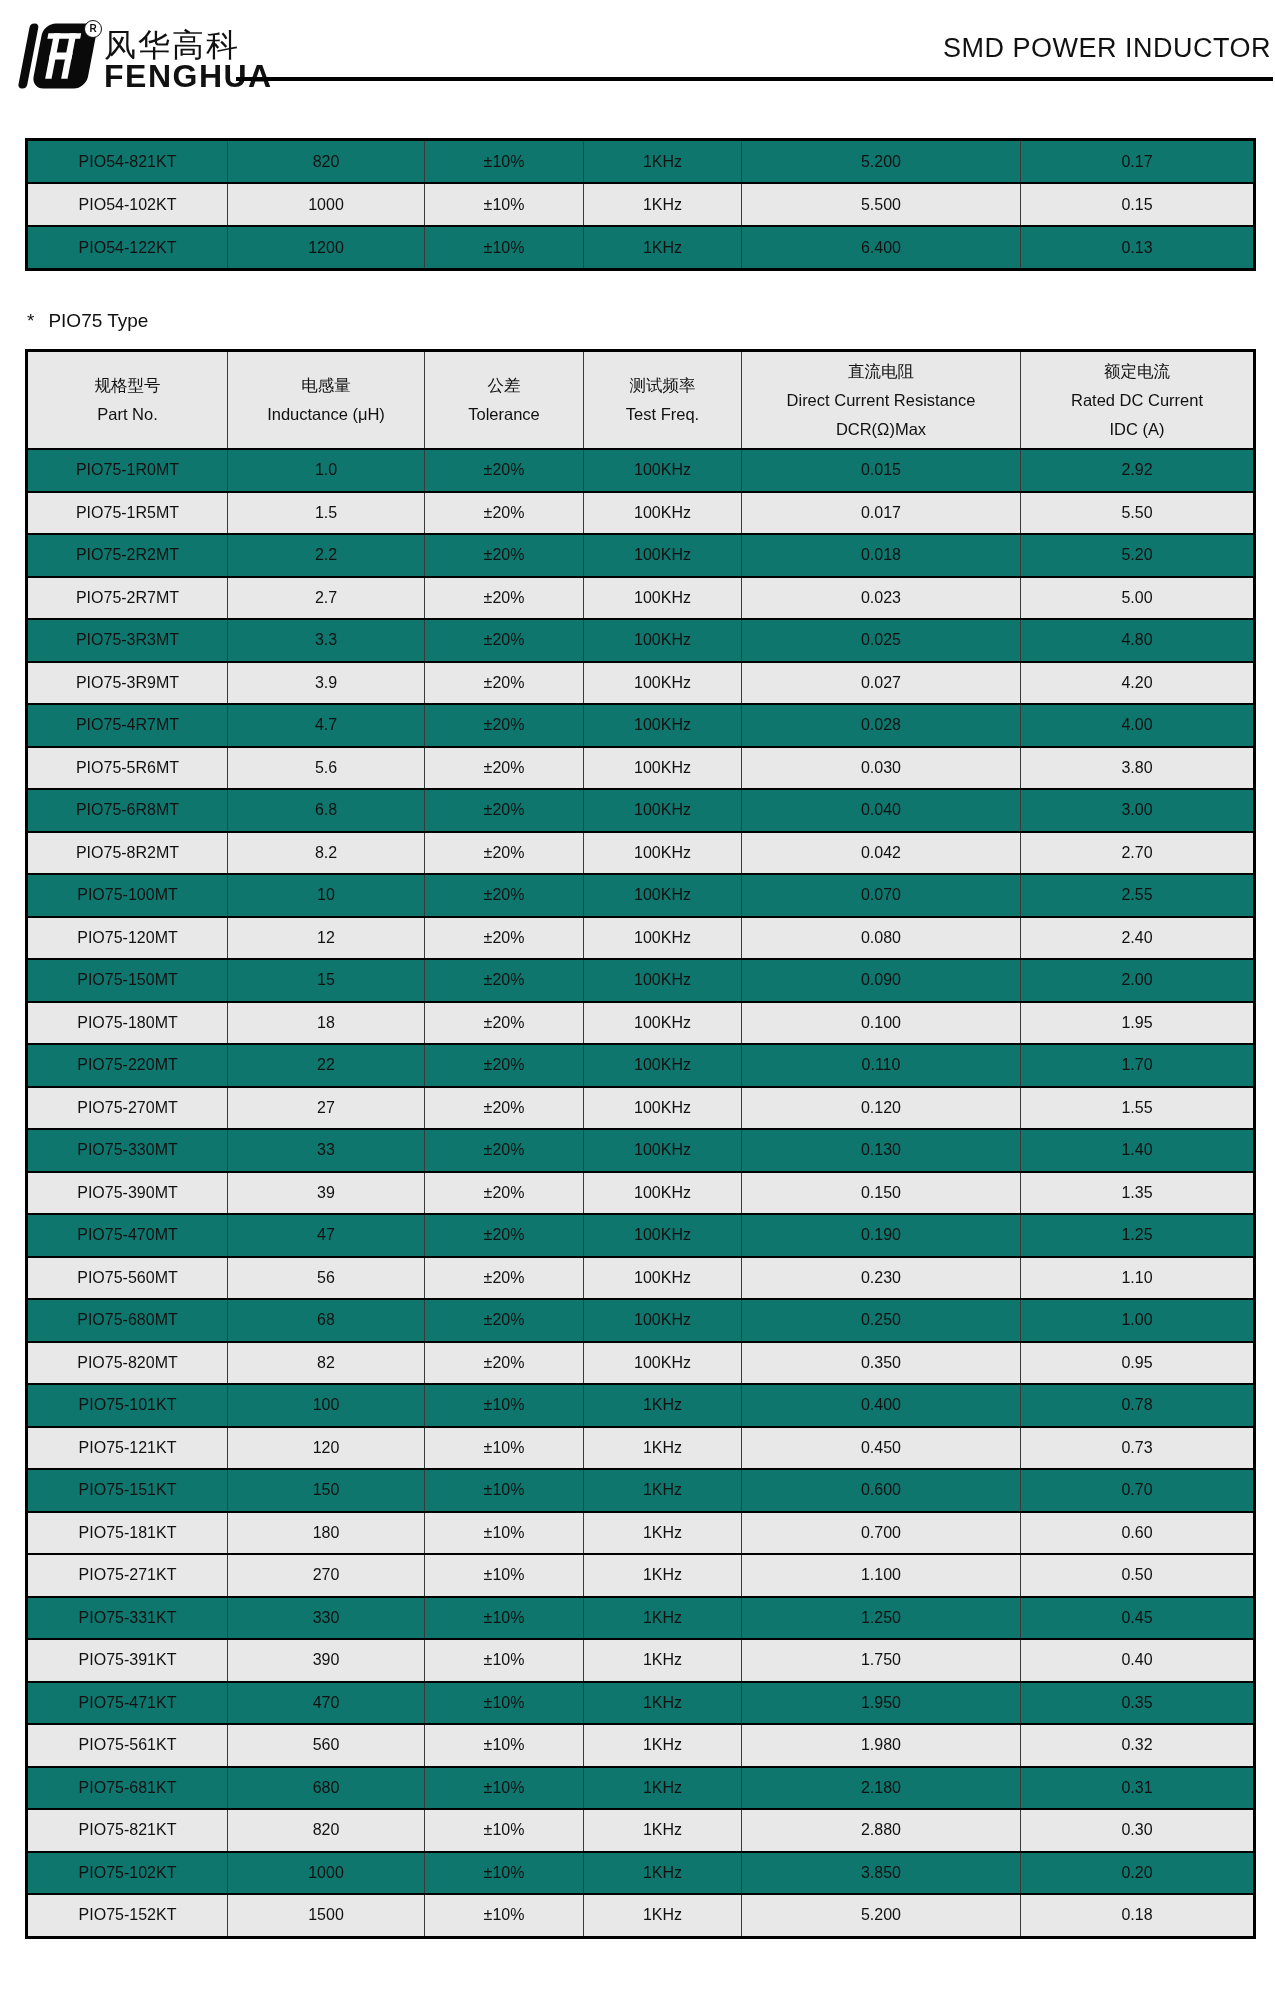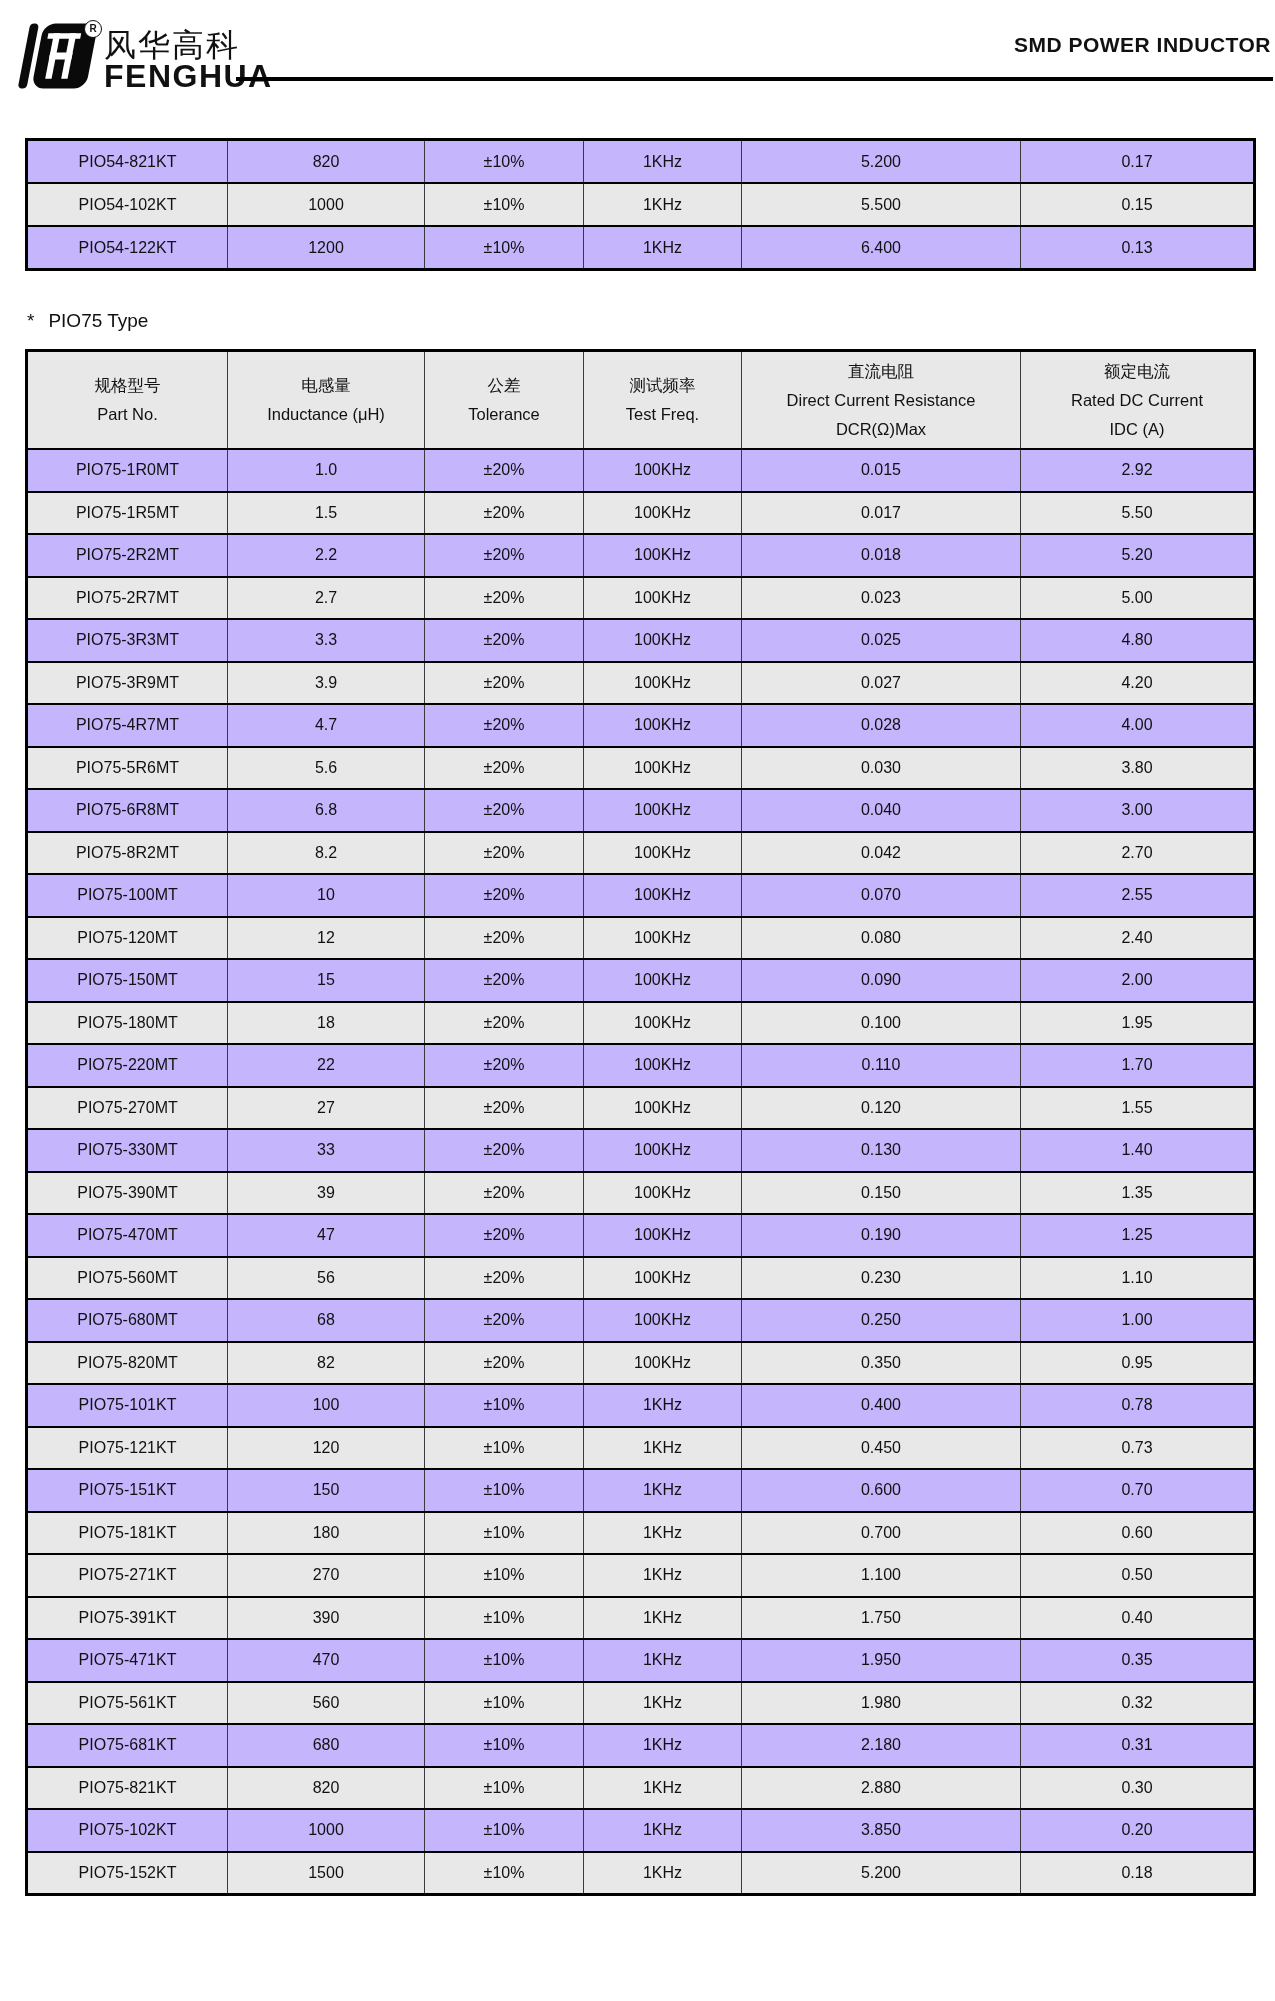--- a/index.html
+++ b/index.html
@@ -11,23 +11,23 @@
   
   .hdr{position:absolute;left:0;top:0;width:1275px;height:95px;}
   .logo-mark{position:absolute;left:12px;top:22px;width:90px;height:68px;}
   .reg-mark{
     position:absolute;left:84px;top:20px;width:16px;height:16px;border:1.5px solid #111;
     border-radius:50%;font-size:10px;line-height:15px;text-align:center;font-weight:bold;background:#fff;
   }
   .brand-zh{position:absolute;left:104px;top:24px;font-size:32px;font-weight:normal;letter-spacing:2px;}
   .brand-en{position:absolute;left:104px;top:58px;font-size:32px;font-weight:bold;letter-spacing:1.5px;}
   .hdr-rule{position:absolute;left:236px;top:77px;width:1037px;height:4px;background:#000;}
-  .page-title{position:absolute;right:4px;top:33px;font-size:21px;font-weight:bold;letter-spacing:.5px;}
+  .page-title{position:absolute;right:4px;top:33px;font-size:27px;font-weight:normal;letter-spacing:.5px;}
   
-  table{border-collapse:collapse;table-layout:fixed;width:1228px;background:#c4b5fd;}
+  table{border-collapse:collapse;table-layout:fixed;width:1228px;background:#0f766e;}
   table,td,th{border:1px solid #3a3a3a;}
   table{border:3px solid #000;}
   td,th{
     border-top:2px solid #000;border-bottom:2px solid #000;
     text-align:center;vertical-align:middle;font-size:16px;font-weight:normal;
     padding:0;overflow:hidden;white-space:nowrap;
   }
   .tbl54{position:absolute;left:25px;top:138px;}
   .tbl54 td{height:41px;}
   .tbl75{position:absolute;left:25px;top:349px;}
@@ -351,20 +351,28 @@
         <td>0.60</td>
       </tr>
       <tr class="alt">
         <td>PIO75-271KT</td>
         <td>270</td>
         <td>±10%</td>
         <td>1KHz</td>
         <td>1.100</td>
         <td>0.50</td>
       </tr>
+      <tr>
+        <td>PIO75-331KT</td>
+        <td>330</td>
+        <td>±10%</td>
+        <td>1KHz</td>
+        <td>1.250</td>
+        <td>0.45</td>
+      </tr>
       <tr class="alt">
         <td>PIO75-391KT</td>
         <td>390</td>
         <td>±10%</td>
         <td>1KHz</td>
         <td>1.750</td>
         <td>0.40</td>
       </tr>
       <tr>
         <td>PIO75-471KT</td>

